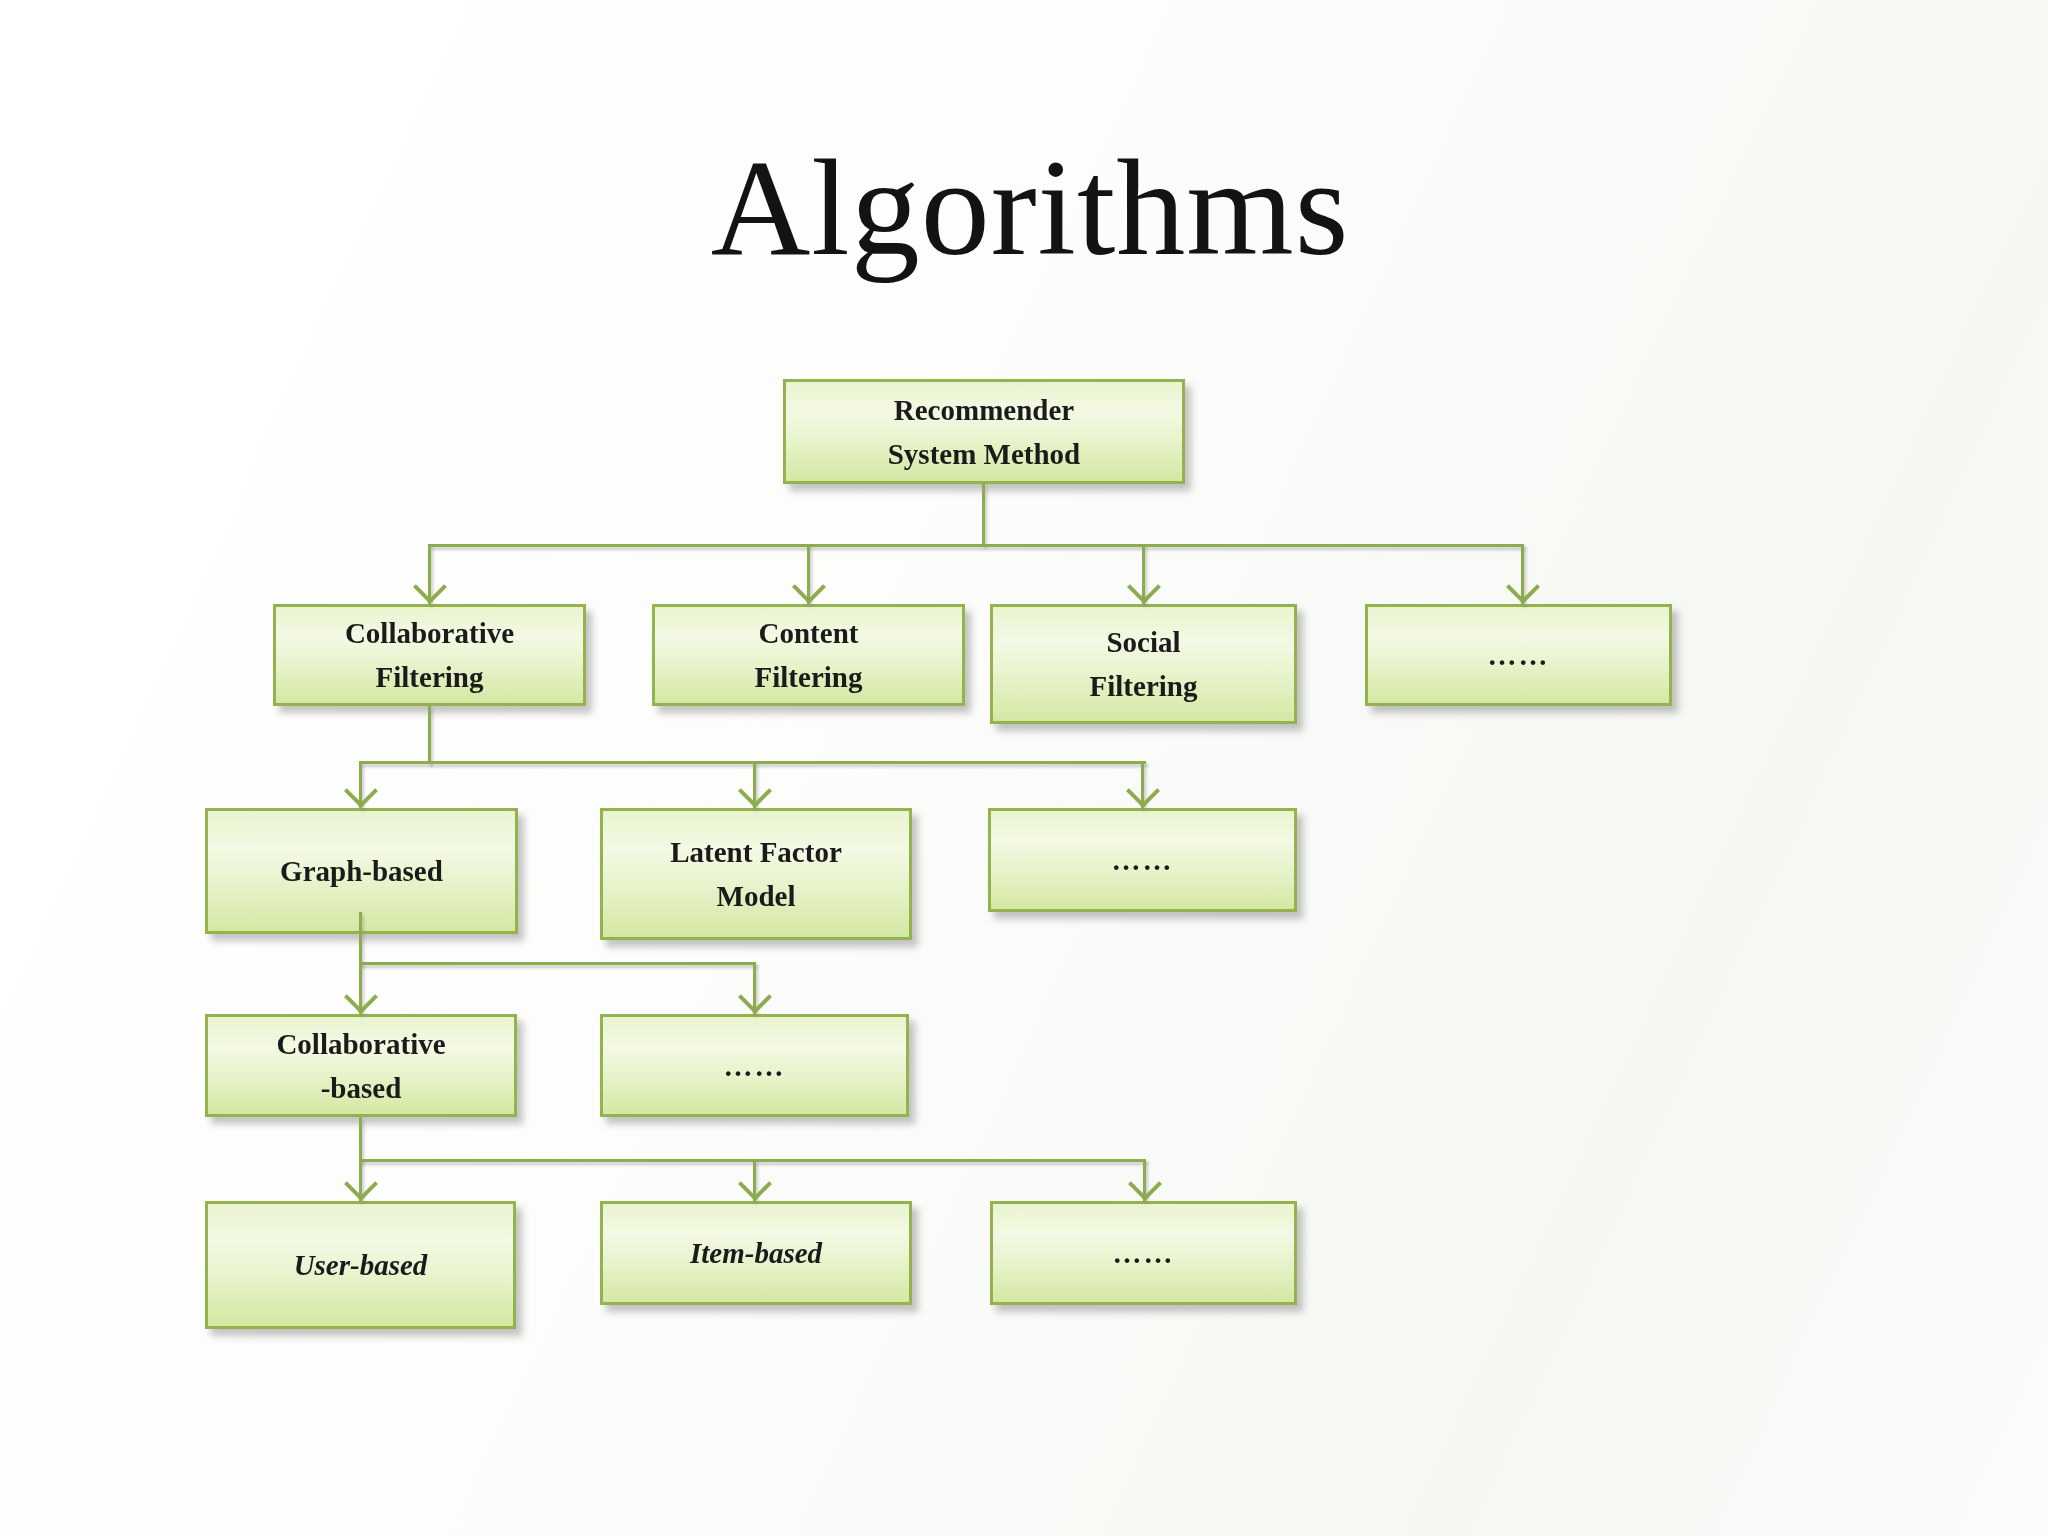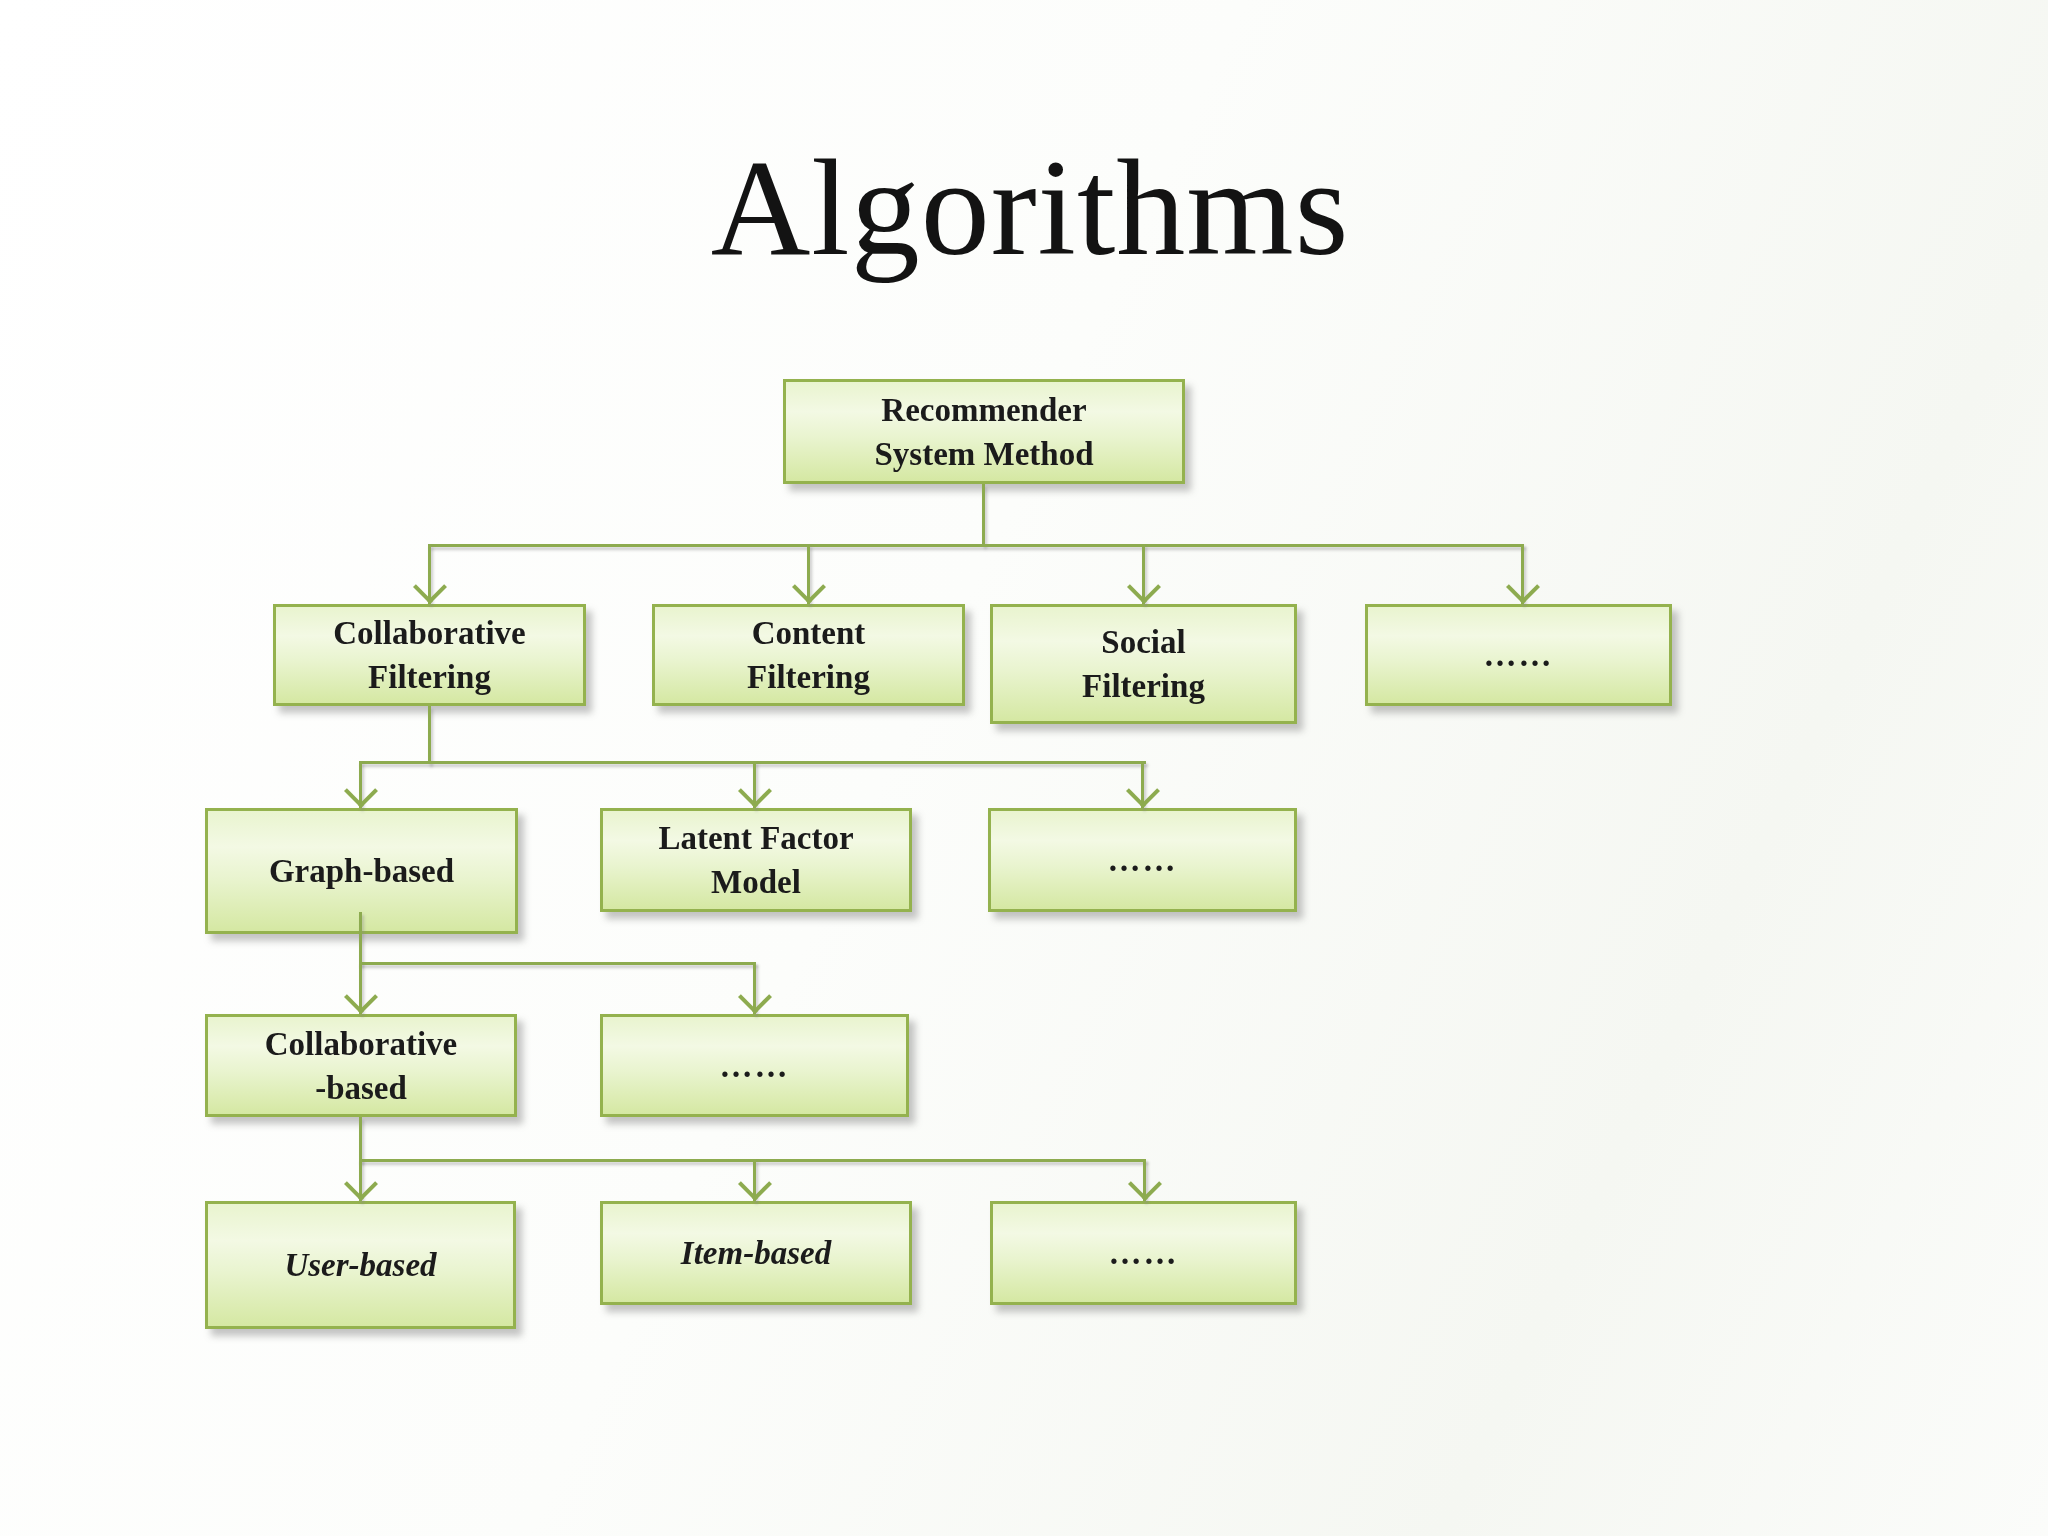--- a/index.html
+++ b/index.html
@@ -17,33 +17,33 @@
   }
   
   .node{
     position:absolute;box-sizing:border-box;
     border:3px solid var(--box-border,#94b24e);
     background:linear-gradient(180deg,var(--box-fill-top,#e9f4cf) 0%,var(--box-fill-mid,#f3f9e4) 30%,var(--box-fill-top,#e9f4cf) 56%,var(--box-fill-bottom,#d5e8a3) 100%);
     box-shadow:6px 7px 7px rgba(110,110,110,0.40);
     display:flex;align-items:center;justify-content:center;text-align:center;
   }
   .node .node-label{
-    white-space:pre-line;font-weight:700;font-size:33px;line-height:44px;
+    white-space:pre-line;font-weight:700;font-size:29px;line-height:44px;
     color:var(--text,#1b1b1b);
   }
   .node.italic .node-label{font-style:italic;}
   .node.dots .node-label{letter-spacing:2px;}
   
   .n-root   {left:783px;top:355px;width:402px;height:105px;}
   .n-collab {left:273px;top:580px;width:313px;height:102px;}
   .n-content{left:652px;top:580px;width:313px;height:102px;}
   .n-social {left:990px;top:580px;width:307px;height:120px;}
   .n-r2more {left:1365px;top:580px;width:307px;height:102px;}
   .n-graph  {left:205px;top:784px;width:313px;height:126px;}
-  .n-latent {left:600px;top:784px;width:312px;height:104px;}
+  .n-latent {left:600px;top:784px;width:312px;height:132px;}
   .n-r3more {left:988px;top:784px;width:309px;height:104px;}
   .n-neigh  {left:205px;top:990px;width:312px;height:103px;}
   .n-r4more {left:600px;top:990px;width:309px;height:103px;}
   .n-user   {left:205px;top:1177px;width:311px;height:128px;}
   .n-item   {left:600px;top:1177px;width:312px;height:104px;}
   .n-r5more {left:990px;top:1177px;width:307px;height:104px;}
   
   .line{position:absolute;background:var(--connector,#8dab4f);box-shadow:2px 3px 3px rgba(140,140,140,0.45);}
   .line.h{height:3px;}
   .line.v{width:3px;}

